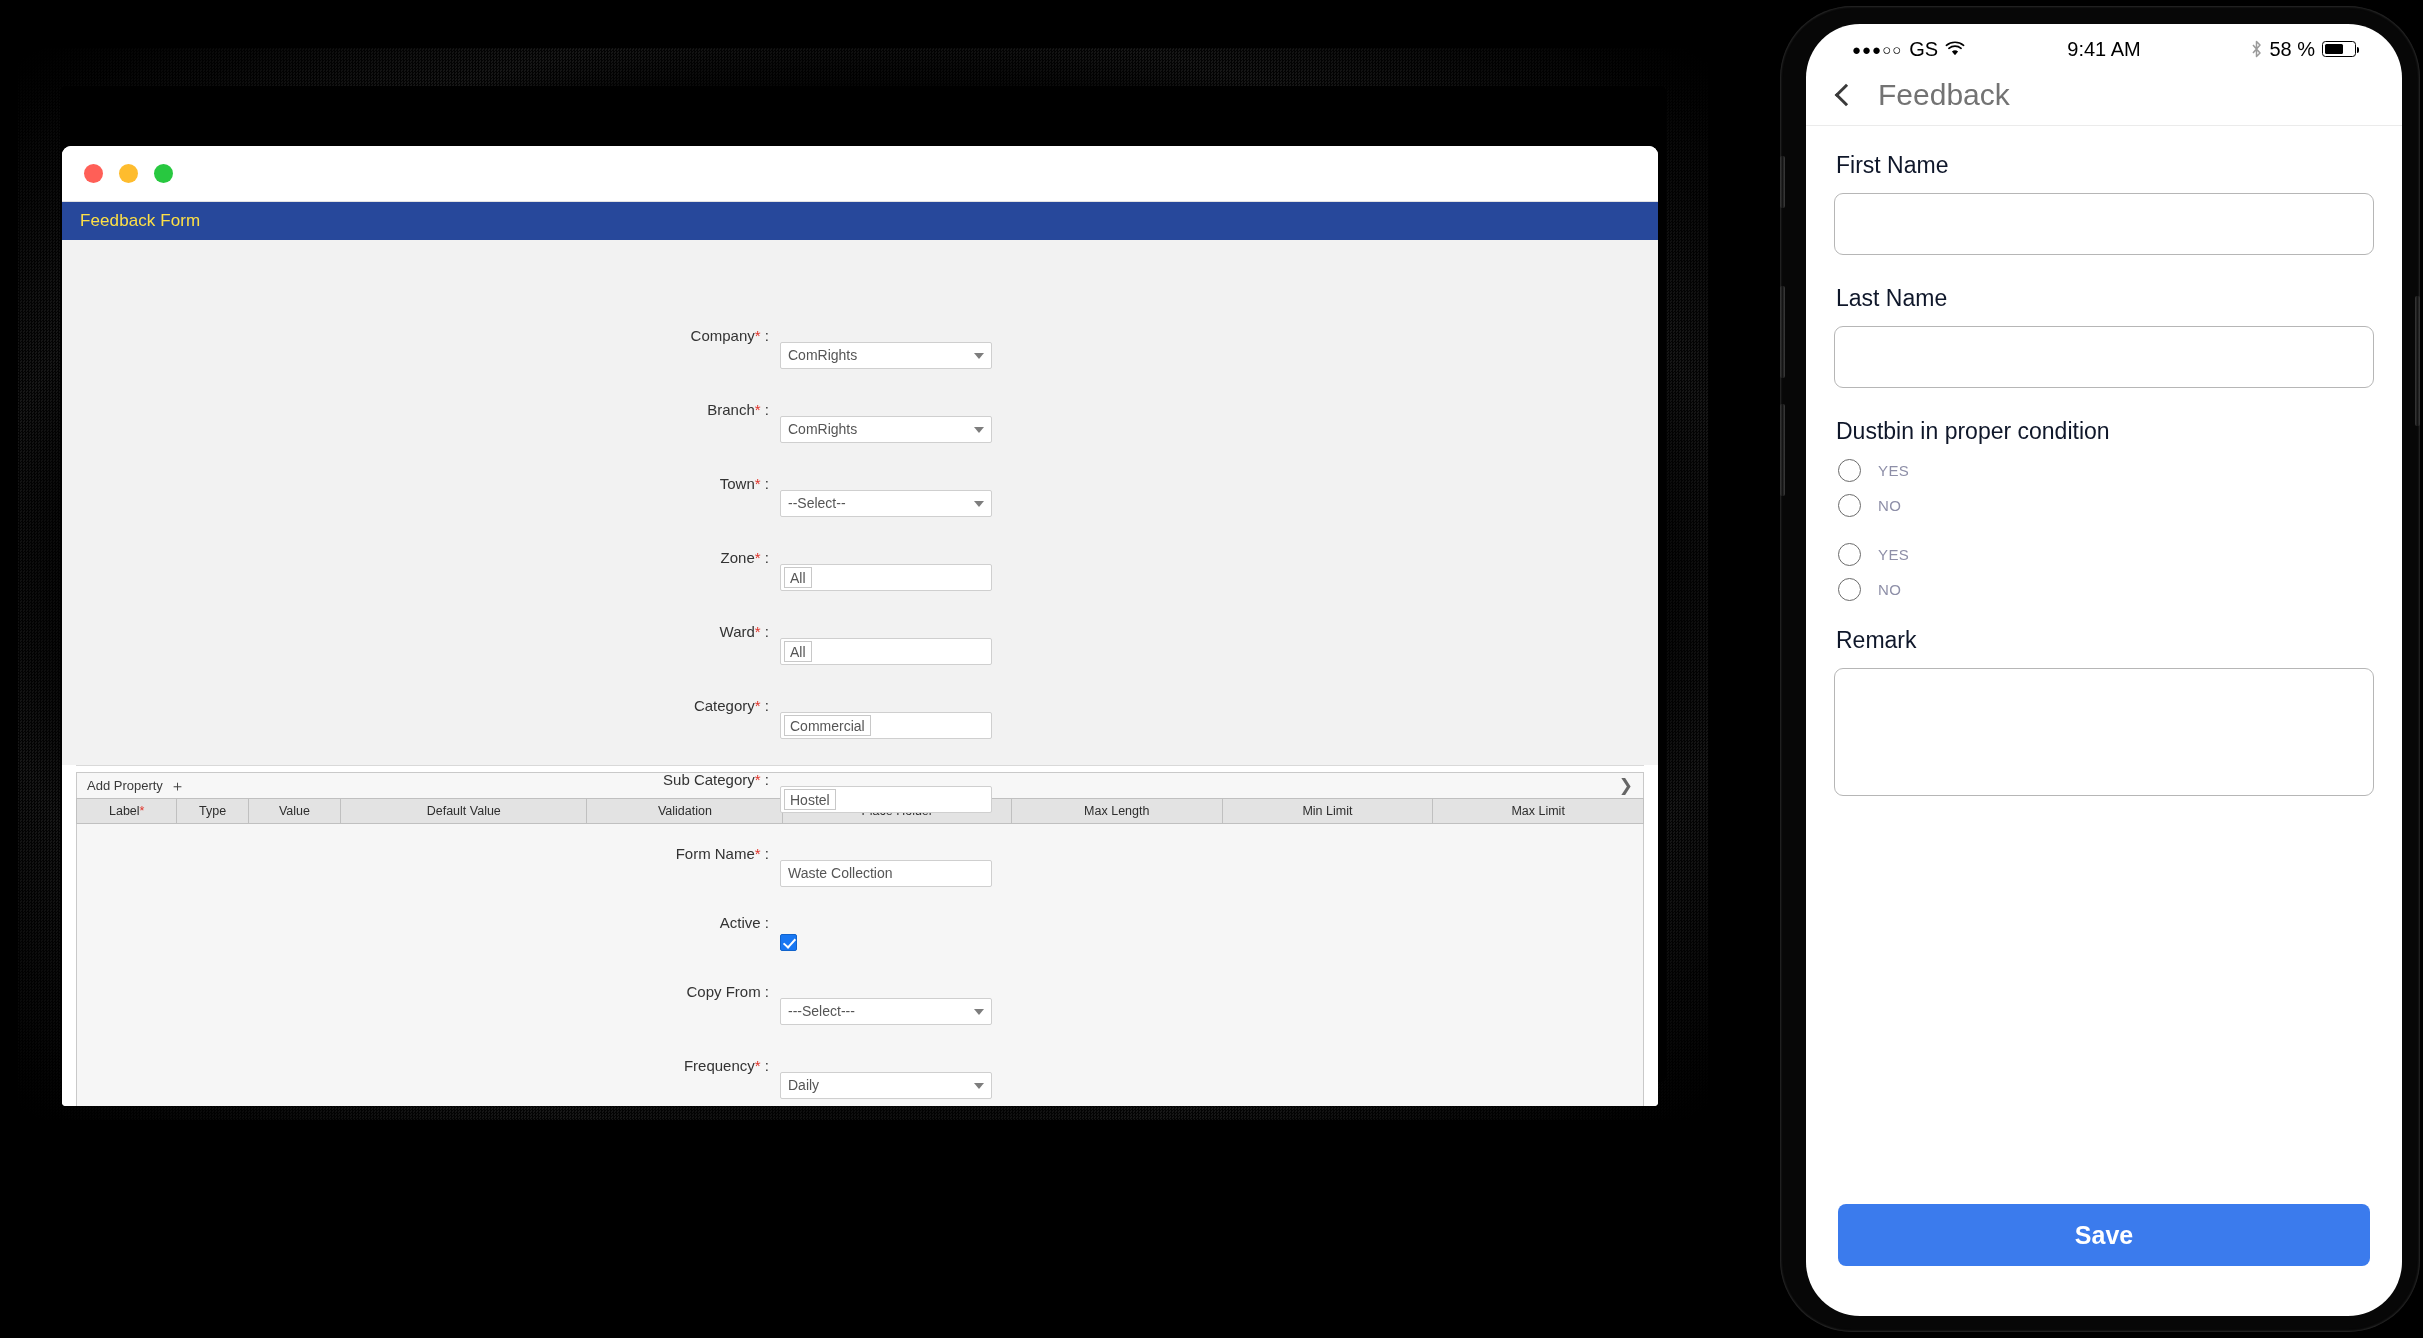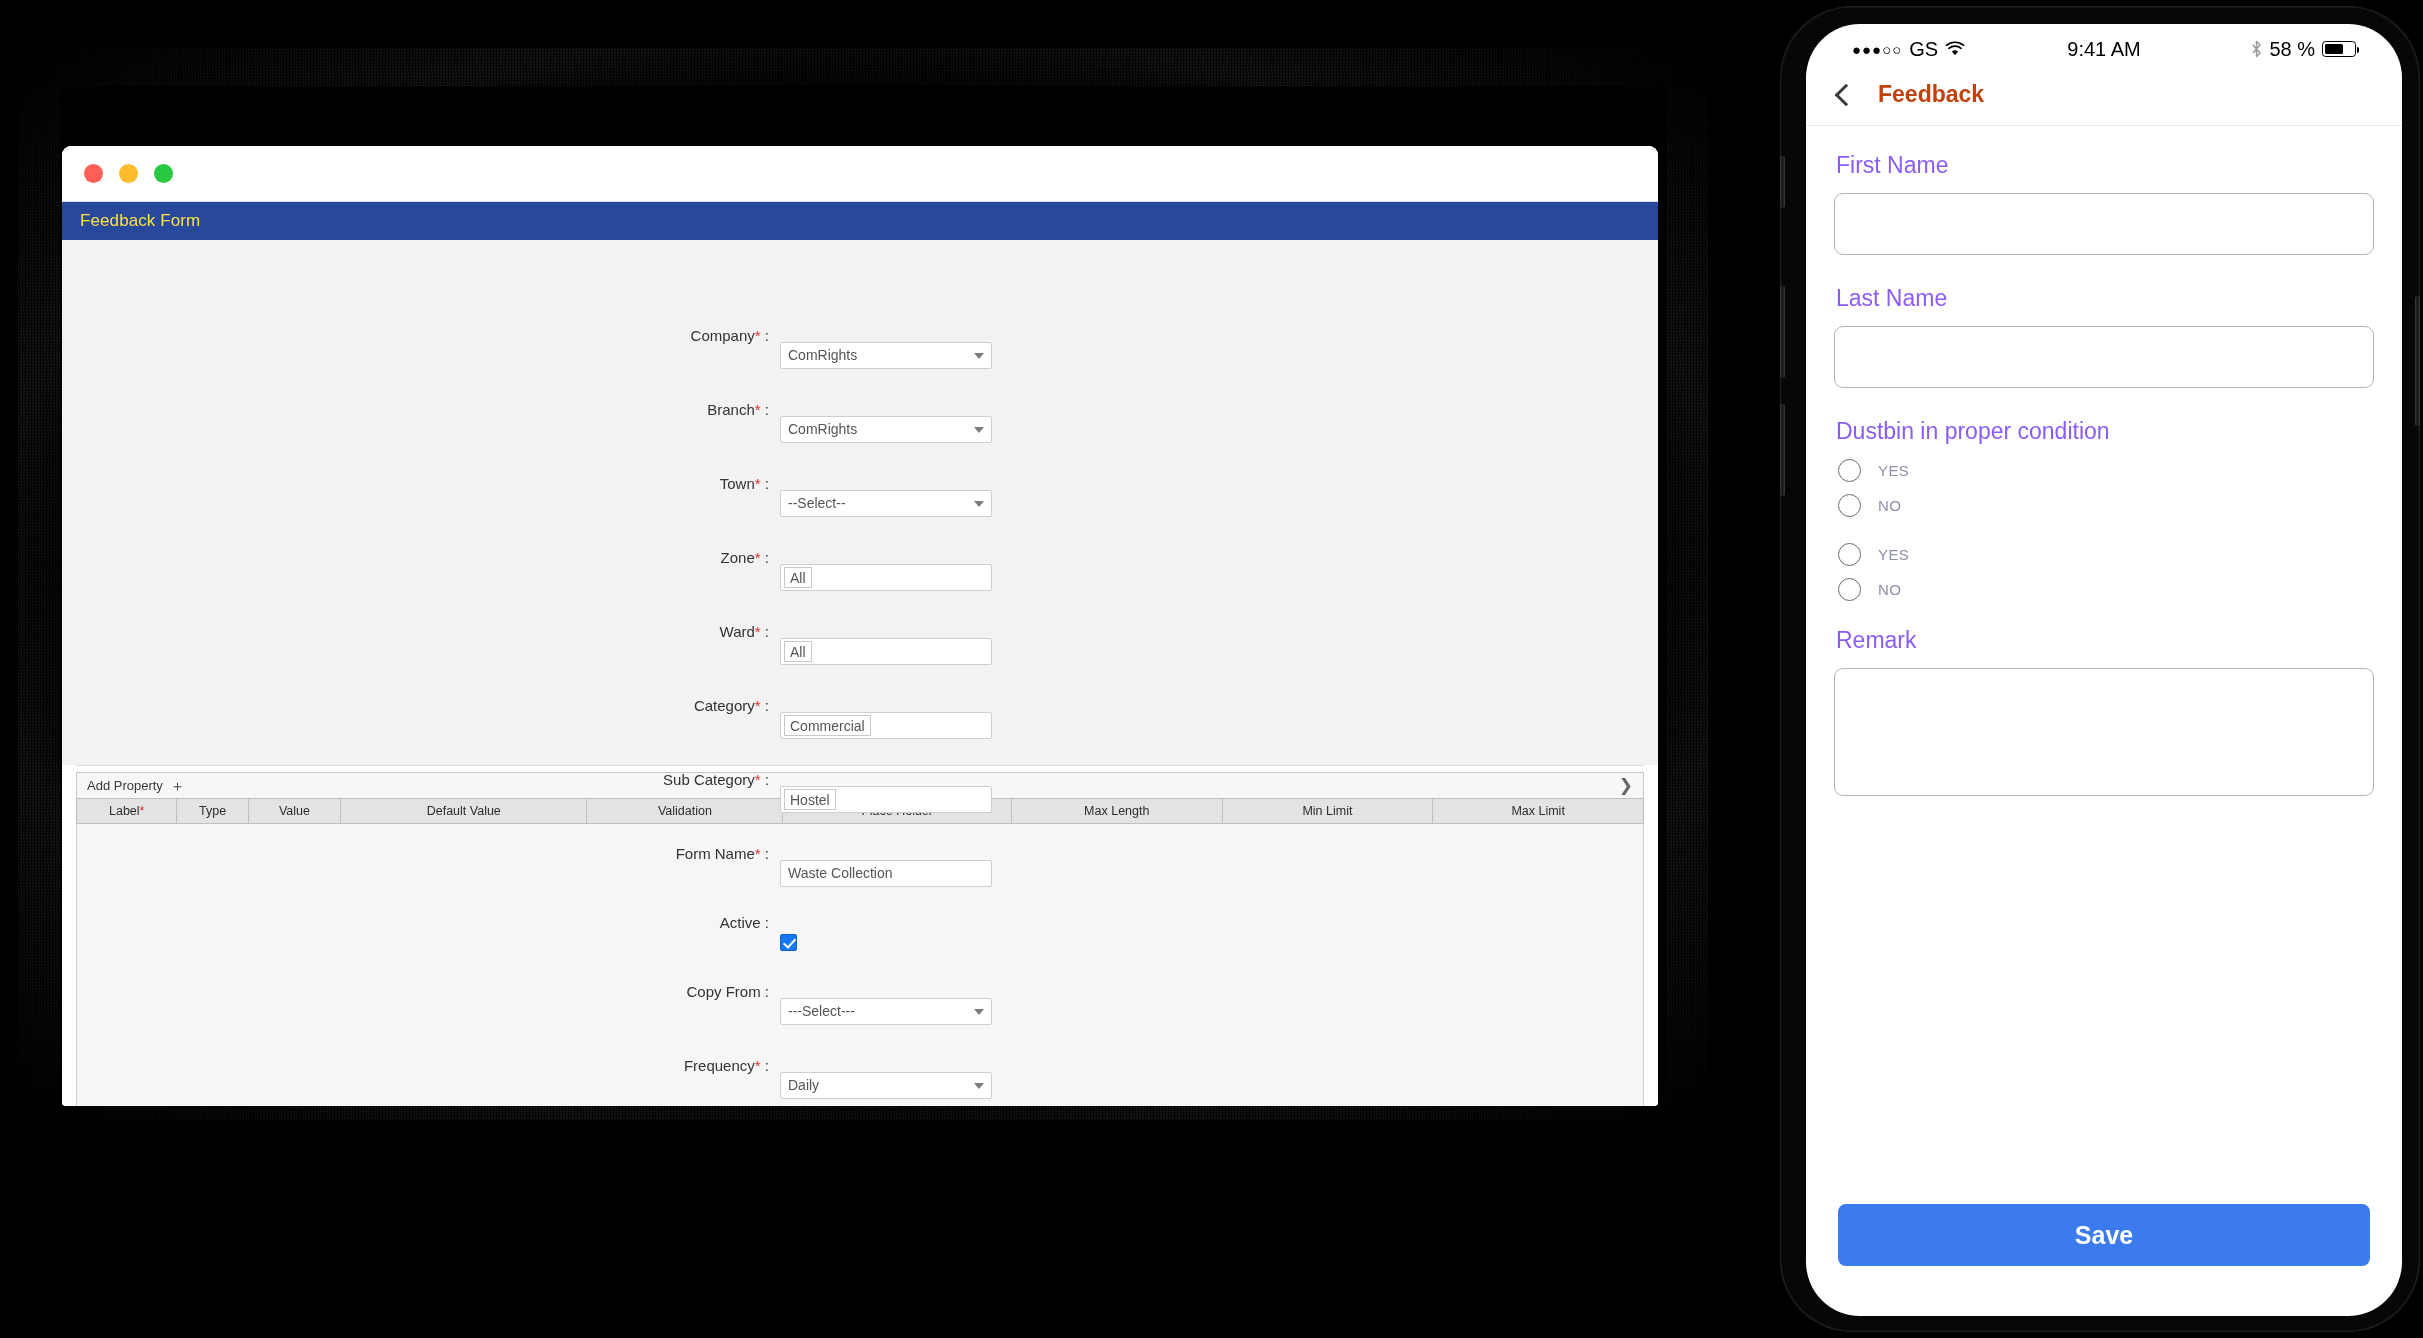--- a/index.html
+++ b/index.html
@@ -228,24 +228,24 @@
     padding-left: 26px;
     border-bottom: 1px solid #ebebeb;
   }
   #back-chevron {
     width: 16px; height: 16px;
     border-left: 3px solid #3a3a3a; border-bottom: 3px solid #3a3a3a;
     transform: rotate(45deg);
     margin-left: 6px;
     cursor: pointer;
   }
-  #nav-title { font-size: 23px; color: #c2410c; font-weight: bold; }
+  #nav-title { font-size: 30px; color: #737373; }
 
   #phone-content { padding: 26px 28px 0 28px; }
-  .m-label { font-size: 23px; color: #8b5cf6; margin: 0 0 14px 2px; }
+  .m-label { font-size: 23px; color: #0f172a; margin: 0 0 14px 2px; }
   .m-input {
     width: 100%; height: 62px;
     border: 1.4px solid #b6b6b6; border-radius: 9px;
     background: #fff; outline: none;
     font-family: "Liberation Sans", sans-serif; font-size: 21px;
     padding: 0 14px; color:#333;
   }
   .m-textarea {
     width: 100%; height: 128px;
     border: 1.4px solid #b6b6b6; border-radius: 9px;

